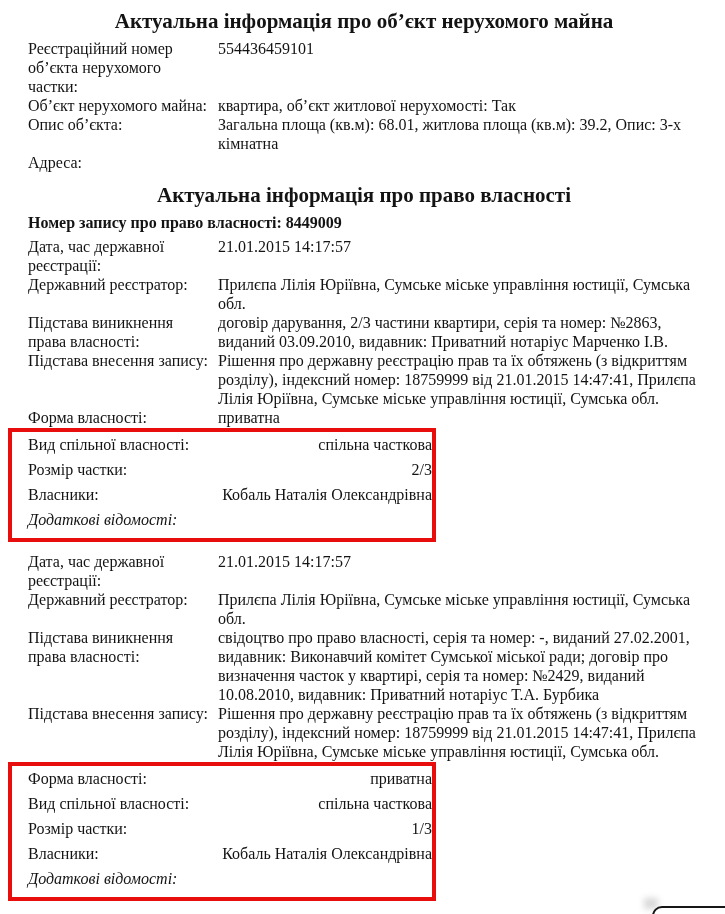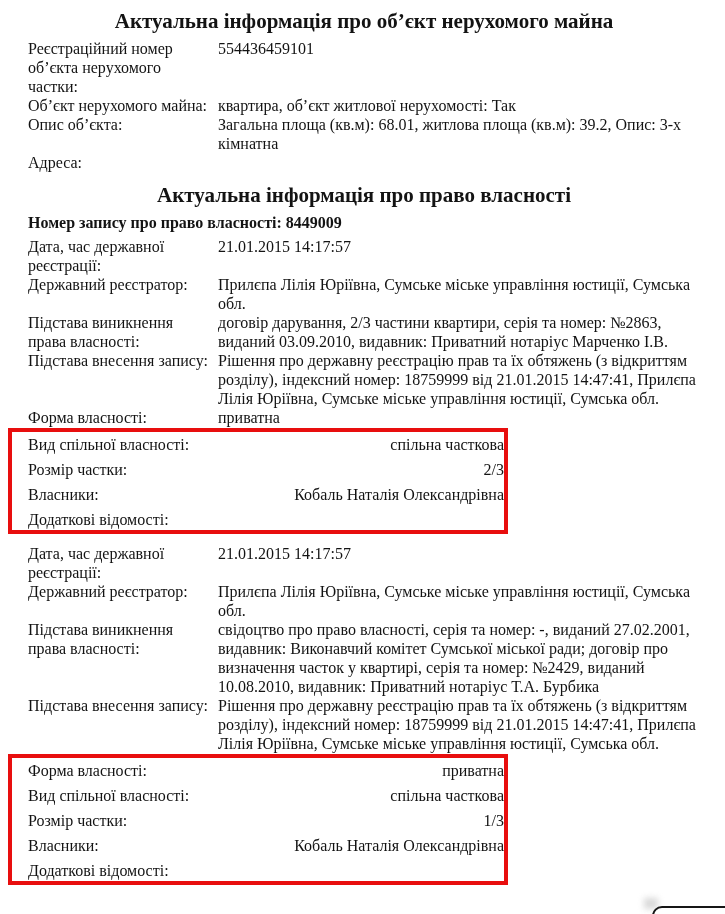--- a/index.html
+++ b/index.html
@@ -44,25 +44,25 @@
   }
   .row .value {
     flex: 1 1 auto;
     min-width: 0;
   }
   .record + .record { margin-top: 10px; }
   .highlight-box {
     border: 4px solid var(--highlight, #e80e0e);
     margin: 1px 0 0 -20px;
     padding: 3px 0 1px 16px;
-    width: 500px;
+    width: 428px;
     box-sizing: border-box;
   }
   .highlight-box .row { margin-bottom: 6px; }
-  .highlight-box .row:last-child { margin-bottom: 0; }
+  .highlight-box .row:last-child { margin-bottom: 8px; font-style: italic; }
   .highlight-box .value { white-space: nowrap; overflow: visible; text-align: right; }
   .redaction {
     display: inline-block;
     width: 30px;
     height: 13px;
     background: #c6c6c6;
     filter: blur(2px);
     vertical-align: -1px;
     margin-left: 5px;
   }

